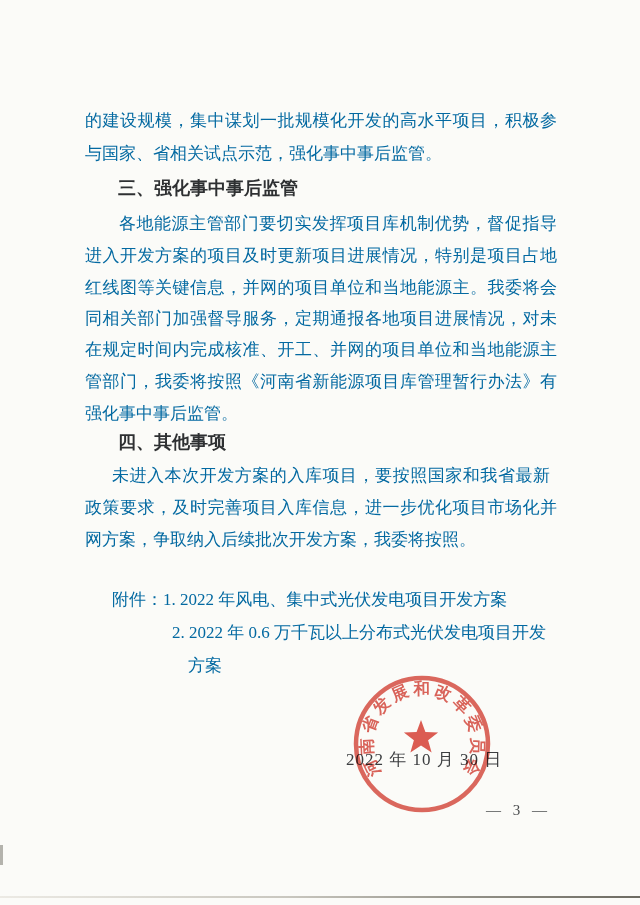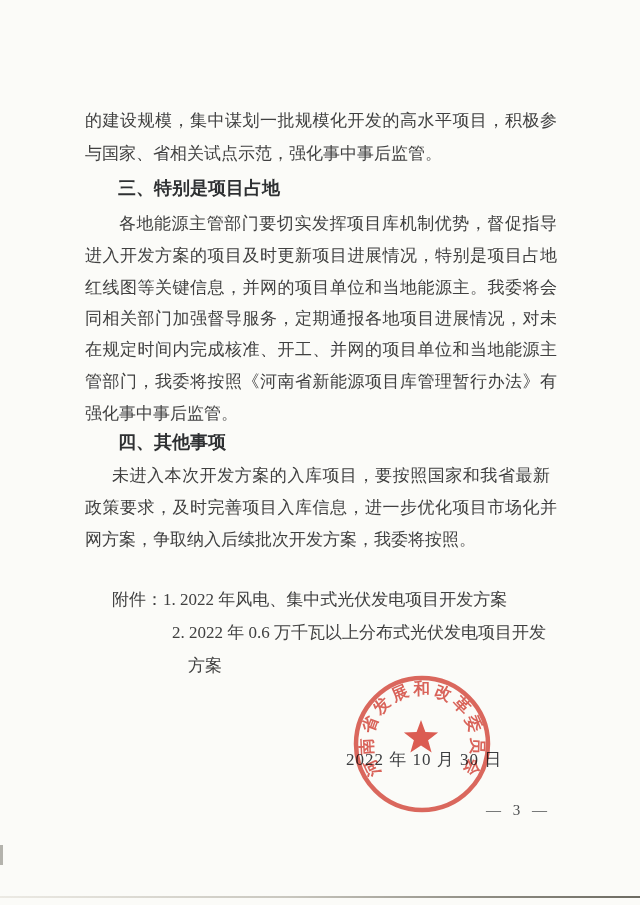--- a/index.html
+++ b/index.html
@@ -16,21 +16,21 @@
   }
   .page {
     position: absolute;
     inset: 0;
   }
   .text-line {
     position: absolute;
     width: 472px;
     font-size: 17px;
     line-height: 23px;
-    color: #404040;
+    color: #0369a1;
     white-space: nowrap;
     font-family: "Liberation Serif", serif;
   }
   .text-line.justify {
     white-space: normal;
     text-align: justify;
     text-align-last: justify;
   }
   .text-line.heading {
     font-family: "Liberation Sans", sans-serif;
@@ -87,21 +87,21 @@
   }
 </style>
 </head>
 <body>
 
 <div class="page">
 
   <div id="lines-container">
       <div class="text-line justify" style="left: 85px; top: 109px;">的建设规模，集中谋划一批规模化开发的高水平项目，积极参</div>
       <div class="text-line" style="left: 85px; top: 142px;">与国家、省相关试点示范，强化事中事后监管。</div>
-      <div class="text-line heading" style="left: 118px; top: 177px;">三、特别是项目占地</div>
+      <div class="text-line heading" style="left: 118px; top: 177px;">三、强化事中事后监管</div>
       <div class="text-line justify" style="left: 85px; top: 212px; text-indent: 34px;">各地能源主管部门要切实发挥项目库机制优势，督促指导</div>
       <div class="text-line justify" style="left: 85px; top: 244px;">进入开发方案的项目及时更新项目进展情况，特别是项目占地</div>
       <div class="text-line justify" style="left: 85px; top: 276px;">红线图等关键信息，并网的项目单位和当地能源主。我委将会</div>
       <div class="text-line justify" style="left: 85px; top: 307px;">同相关部门加强督导服务，定期通报各地项目进展情况，对未</div>
       <div class="text-line justify" style="left: 85px; top: 338px;">在规定时间内完成核准、开工、并网的项目单位和当地能源主</div>
       <div class="text-line justify" style="left: 85px; top: 370px;">管部门，我委将按照《河南省新能源项目库管理暂行办法》有</div>
       <div class="text-line" style="left: 85px; top: 402px;">强化事中事后监管。</div>
       <div class="text-line heading" style="left: 118px; top: 431px;">四、其他事项</div>
       <div class="text-line justify" style="left: 78px; top: 464px; text-indent: 34px;">未进入本次开发方案的入库项目，要按照国家和我省最新</div>
       <div class="text-line justify" style="left: 85px; top: 496px;">政策要求，及时完善项目入库信息，进一步优化项目市场化并</div>

